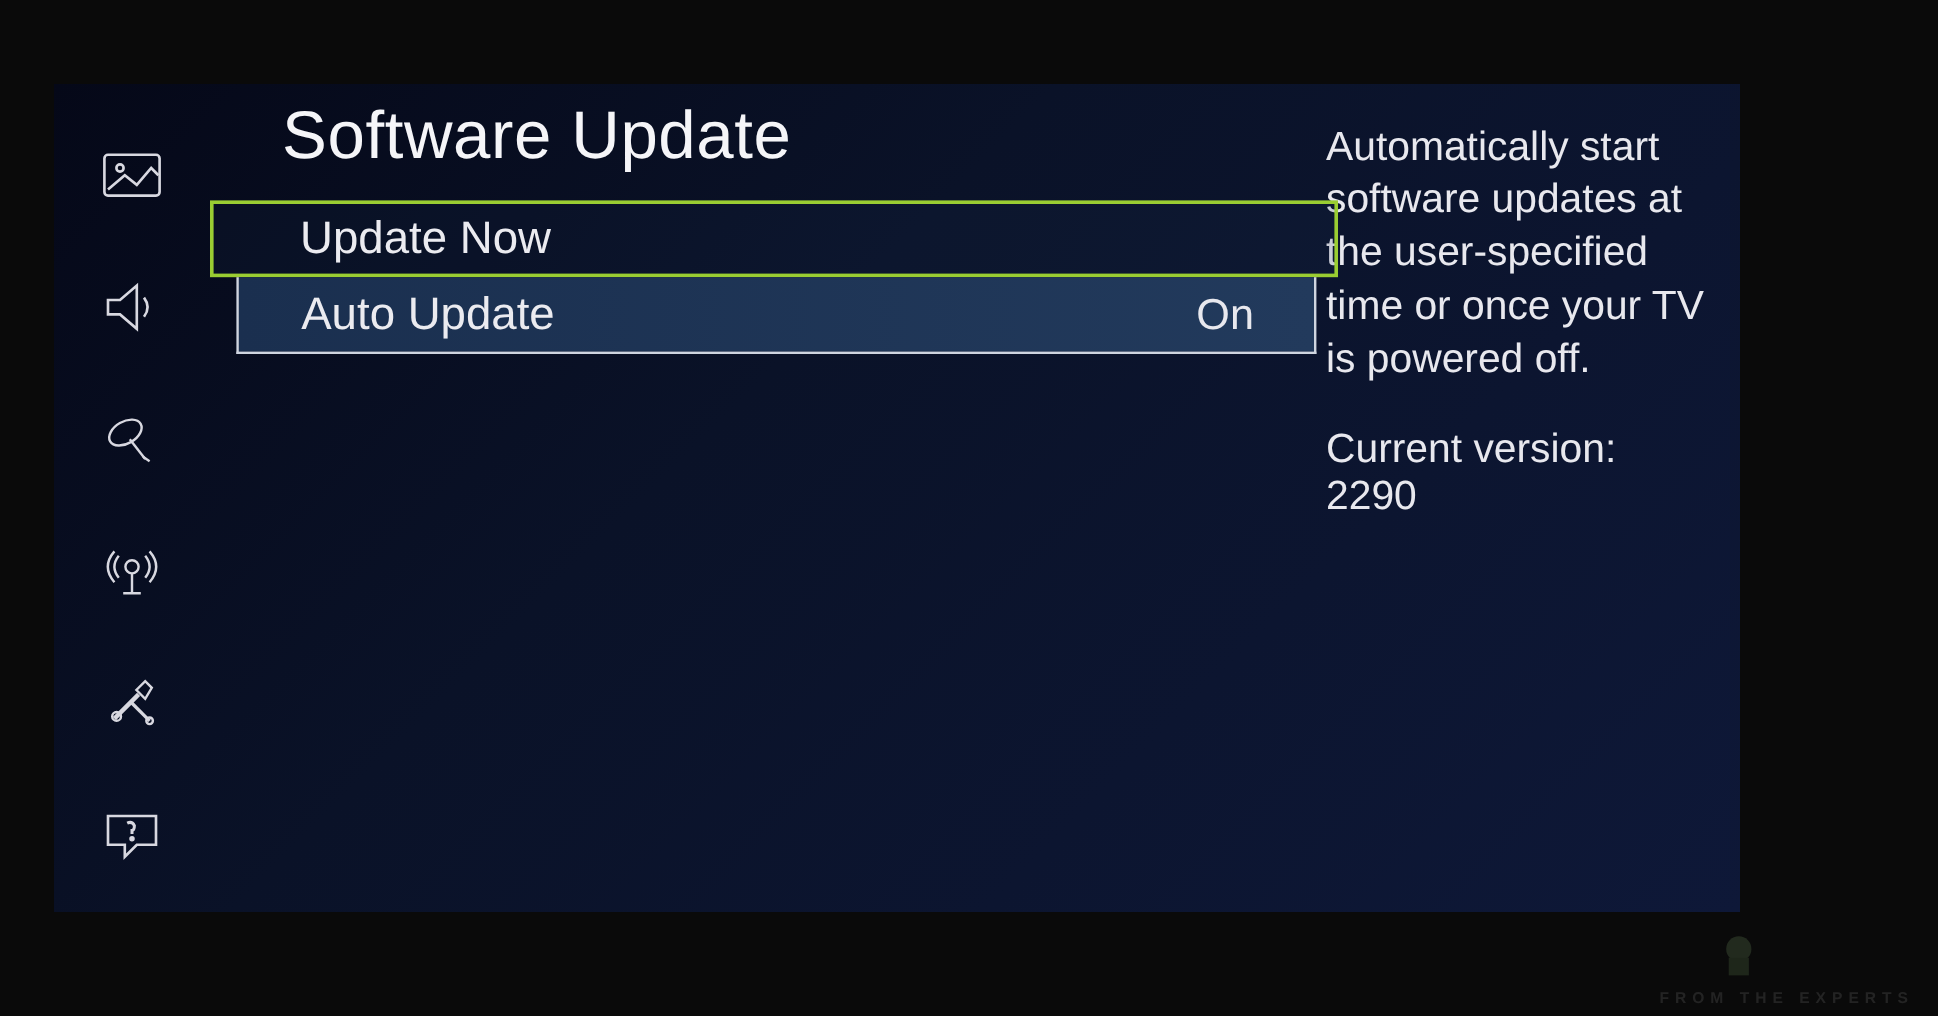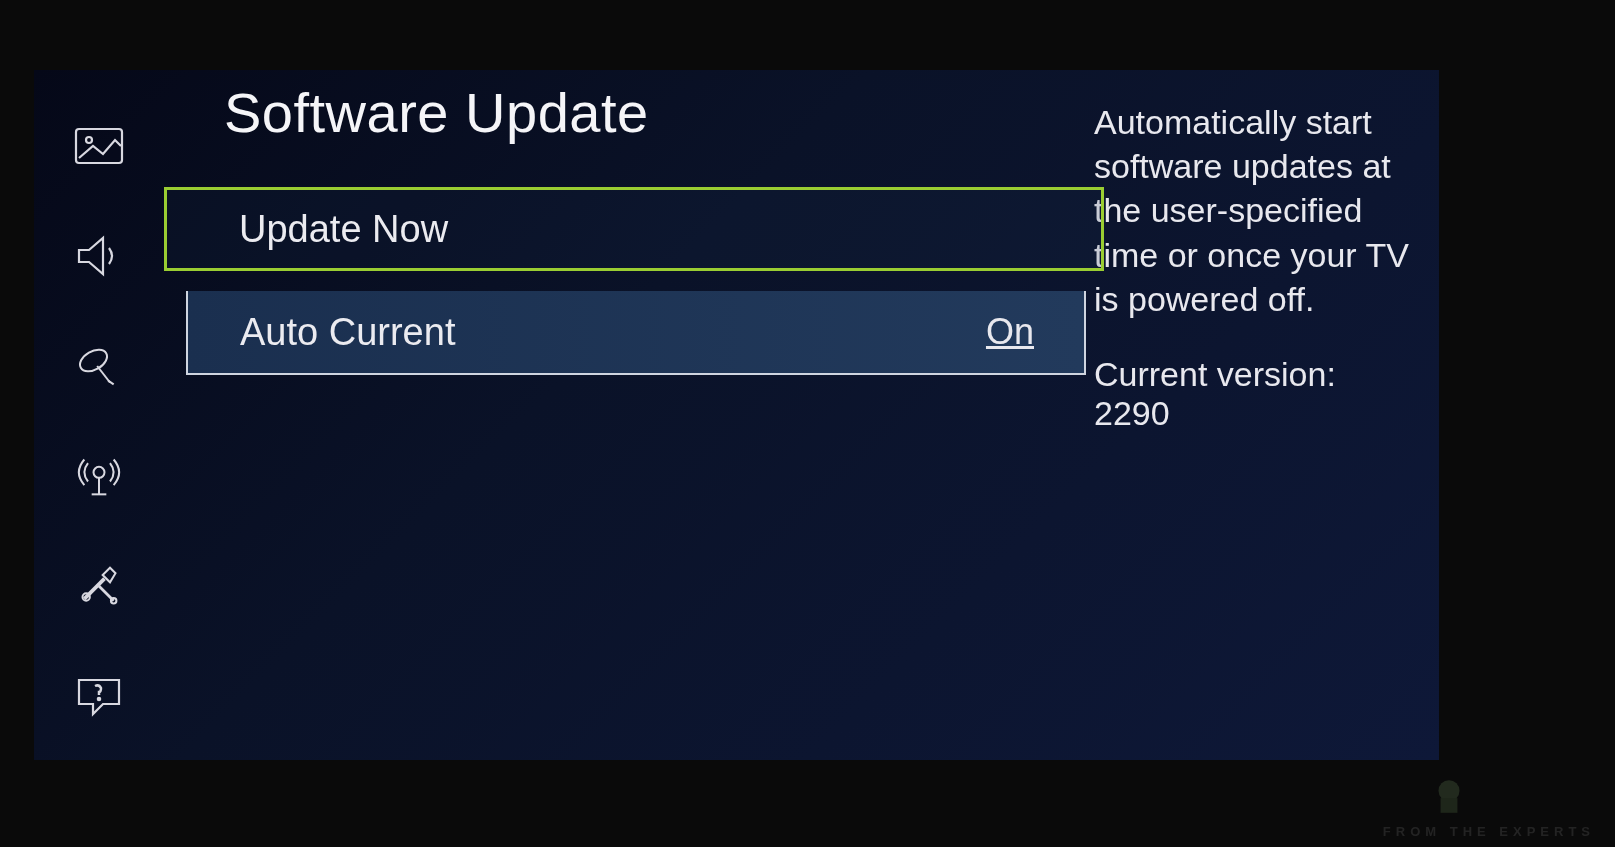--- a/index.html
+++ b/index.html
@@ -10,21 +10,21 @@
     body {
       background: #0a0a0a;
       width: 1615px;
       height: 847px;
       font-family: Arial, Helvetica, sans-serif;
       overflow: hidden;
       position: relative;
     }
     .screen {
       position: absolute;
-      left: 34px;
+      left: 45px;
       top: 70px;
       width: 1405px;
       height: 690px;
       background: linear-gradient(135deg, #050818 0%, #0a1228 40%, #0e1838 100%);
       display: flex;
     }
     .sidebar {
       width: 130px;
       display: flex;
       flex-direction: column;
@@ -61,50 +61,48 @@
       font-size: 56px;
       font-weight: 400;
       padding-left: 60px;
       padding-bottom: 22px;
       letter-spacing: 0.5px;
     }
     .menu-list {
       margin-left: 0;
     }
     .menu-item {
-      height: 84px;
+      height: 64px;
       display: flex;
       align-items: center;
       justify-content: space-between;
       padding: 0 50px 0 95px;
       color: #ebebf0;
       font-size: 38px;
       margin-left: 0px;
       position: relative;
-      margin-top: 20px;
     }
     .menu-item.highlighted {
       border: 3px solid #9acd32;
       background: rgba(30, 50, 80, 0.15);
       margin-left: 0px;
       margin-right: -20px;
       padding-left: 72px;
     }
     .menu-item.selected {
       background: linear-gradient(90deg, #1a2f4f 0%, #223a5c 100%);
       border: 2px solid #cfd5e0;
       border-top: none;
       margin-left: 22px;
       margin-right: -2px;
       padding-left: 52px;
     }
     .menu-item-value {
       font-size: 36px;
       color: #e8e8ee;
-      text-decoration: underline;
     }
     .info-panel {
       flex: 1;
       padding: 20px 30px 0 10px;
       color: #e8e8ee;
     }
     .info-description {
       font-size: 34px;
       line-height: 1.3;
       margin-bottom: 34px;
@@ -189,21 +187,21 @@
 
   <div class="main">
     <div class="content">
       <h1 class="page-title">Software Update</h1>
       <div class="menu-list">
         <div class="menu-item highlighted">
           <span>Update Now</span>
           <span class="menu-item-value"></span>
         </div>
         <div class="menu-item selected">
-          <span>Auto Current</span>
+          <span>Auto Update</span>
           <span class="menu-item-value">On</span>
         </div>
       </div>
     </div>
 
     <div class="info-panel">
       <p class="info-description">Automatically start software updates at the user-specified time or once your TV is powered off.</p>
       <p class="info-version">Current version: 2290</p>
     </div>
   </div>

